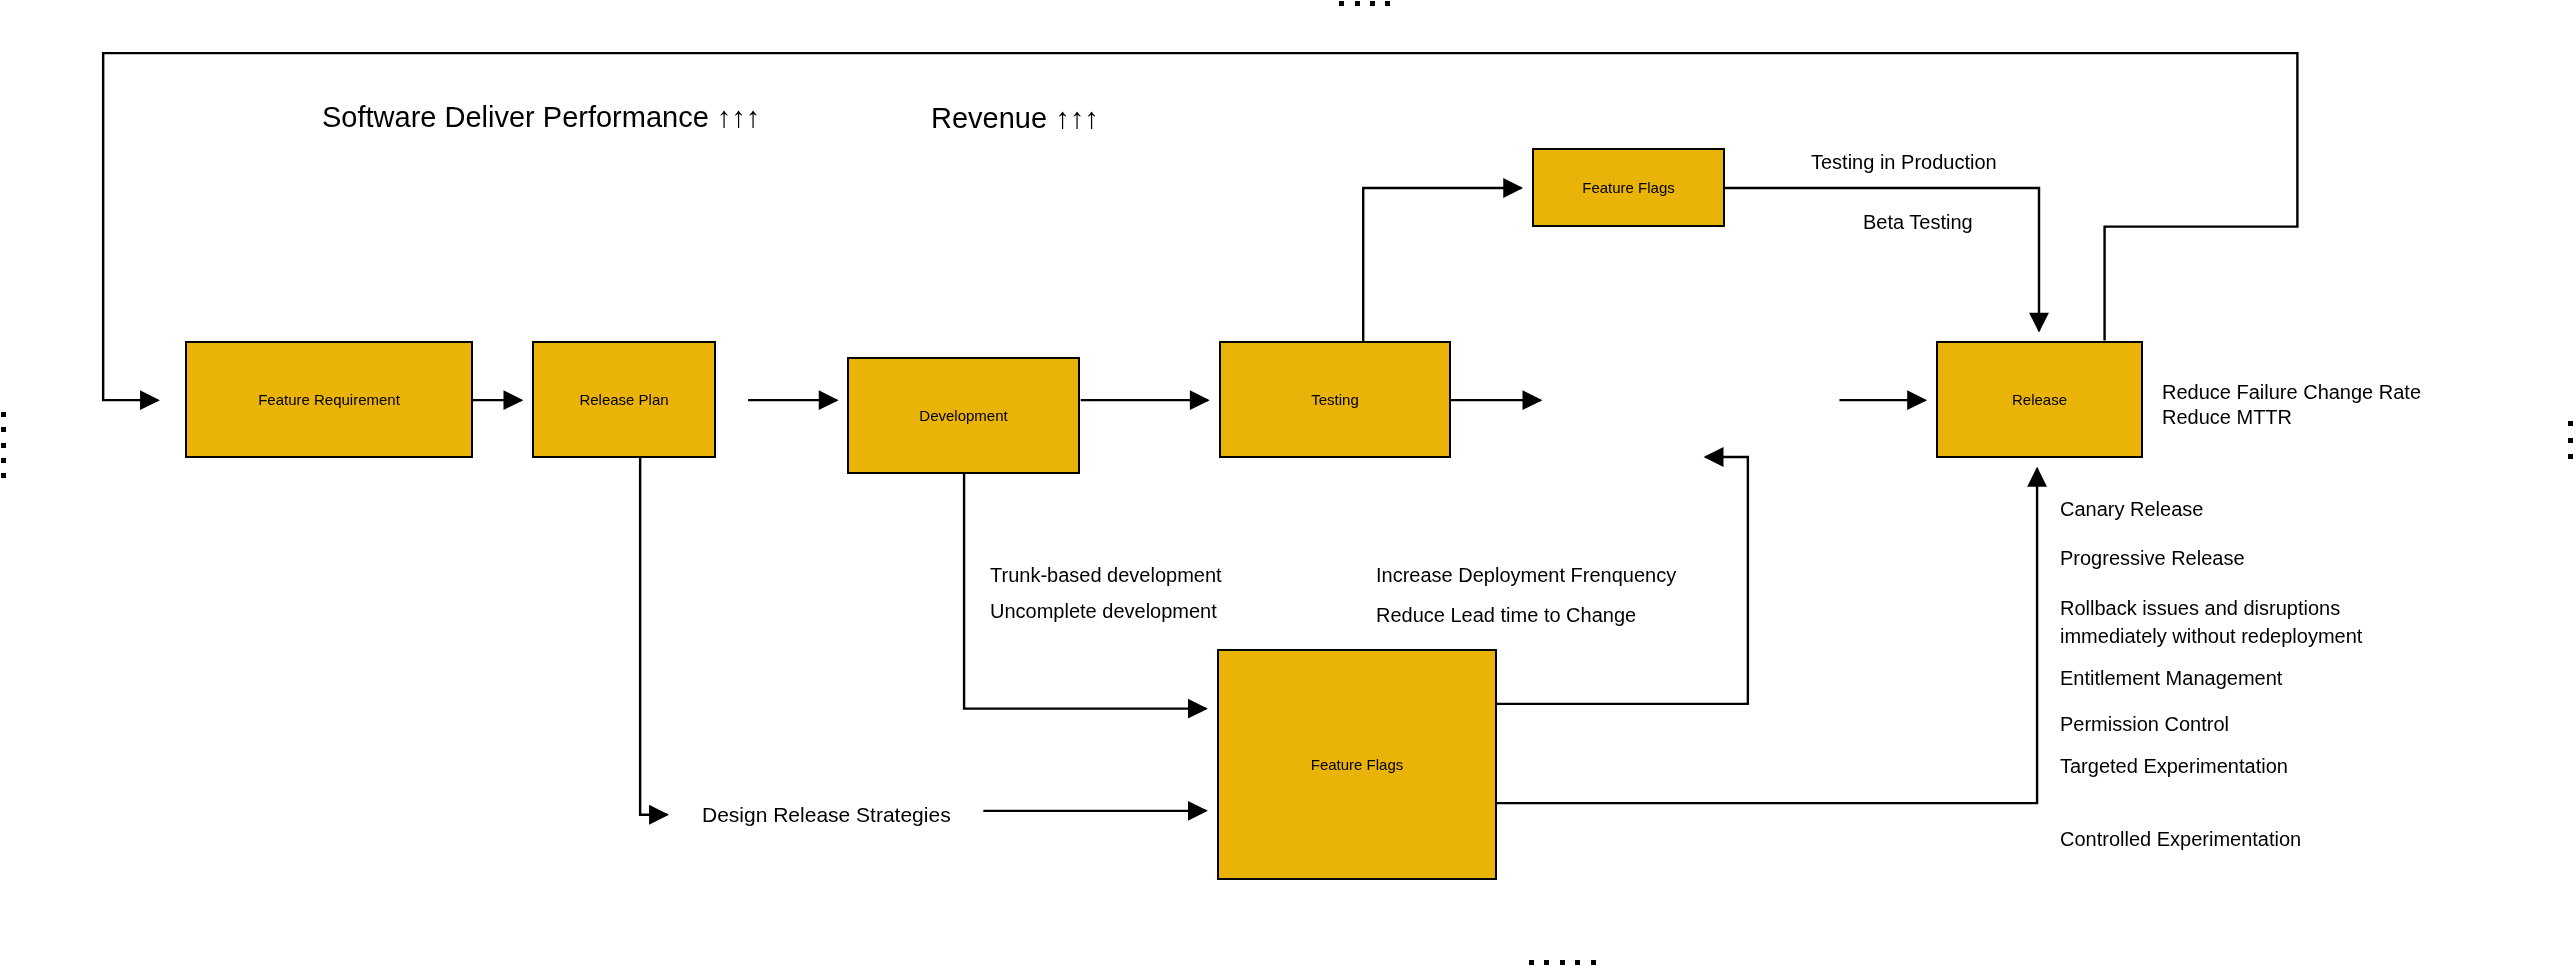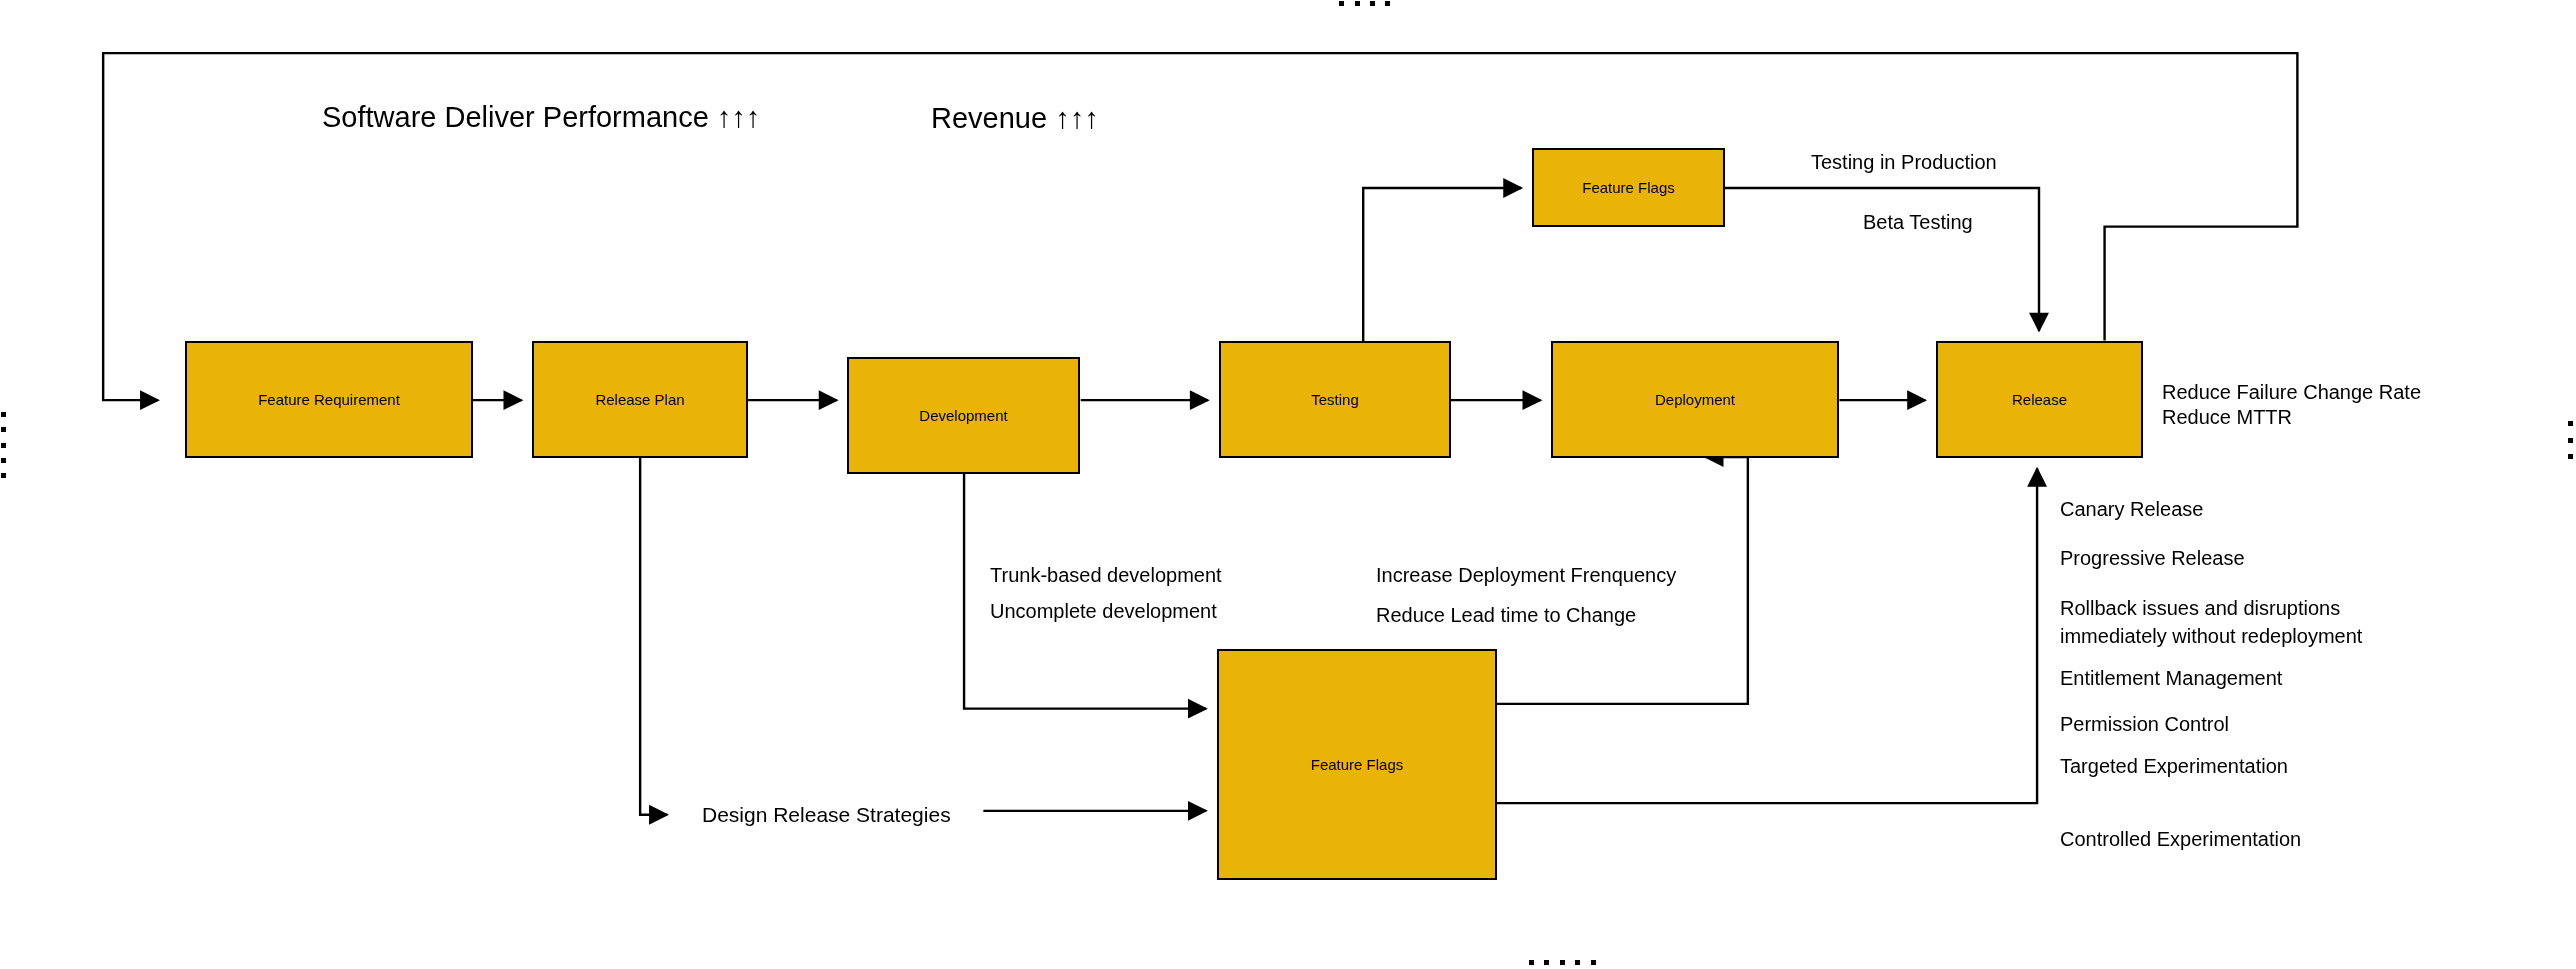--- a/index.html
+++ b/index.html
@@ -30,21 +30,21 @@
   .title{
     position:absolute;
     font-size:29px;
     line-height:33px;
     white-space:nowrap;
   }
   .dot{position:absolute;width:4.8px;height:4.8px;background:#000;}
 
   
   .b-fr{left:169px;top:341px;width:288px;height:117px;margin-left:16px;}
-  .b-rp{left:532px;top:341px;width:216px;height:117px;}
+  .b-rp{left:532px;top:341px;width:184px;height:117px;}
   .b-dev{left:847px;top:341px;width:233px;height:117px;margin-top:16px;}
   .b-test{left:1219px;top:341px;width:232px;height:117px;}
   .b-dep{left:1551px;top:341px;width:288px;height:117px;}
   .b-rel{left:1936px;top:341px;width:207px;height:117px;}
   .b-fft{left:1532px;top:148px;width:193px;height:79px;}
   .b-ffb{left:1217px;top:649px;width:280px;height:231px;}
 
   .t-perf{left:322px;top:101px;}
   .t-rev{left:931px;top:102px;}
 
@@ -91,21 +91,20 @@
       <path d="M 1020 841 L 1251 841" marker-end="url(#arrow)"></path>
       <path d="M 1552 730 L 1813 730 L 1813 474 L 1769 474" marker-end="url(#arrow)"></path>
       <path d="M 1552 833 L 2113 833 L 2113 486" marker-end="url(#arrow)"></path>
     </g>
   </svg>
 
   <div class="node b-fr">Feature Requirement</div>
   <div class="node b-rp">Release Plan</div>
   <div class="node b-dev">Development</div>
   <div class="node b-test">Testing</div>
-  <div class="node b-dep">Deployment</div>
   <div class="node b-rel">Release</div>
   <div class="node b-fft">Feature Flags</div>
   <div class="node b-ffb">Feature Flags</div>
 
   <div class="title t-perf">Software Deliver Performance ↑↑↑</div>
   <div class="title t-rev">Revenue ↑↑↑</div>
 
   <div class="lbl l-tip">Testing in Production</div>
   <div class="lbl l-beta">Beta Testing</div>
   <div class="lbl l-trunk">Trunk-based development</div>

